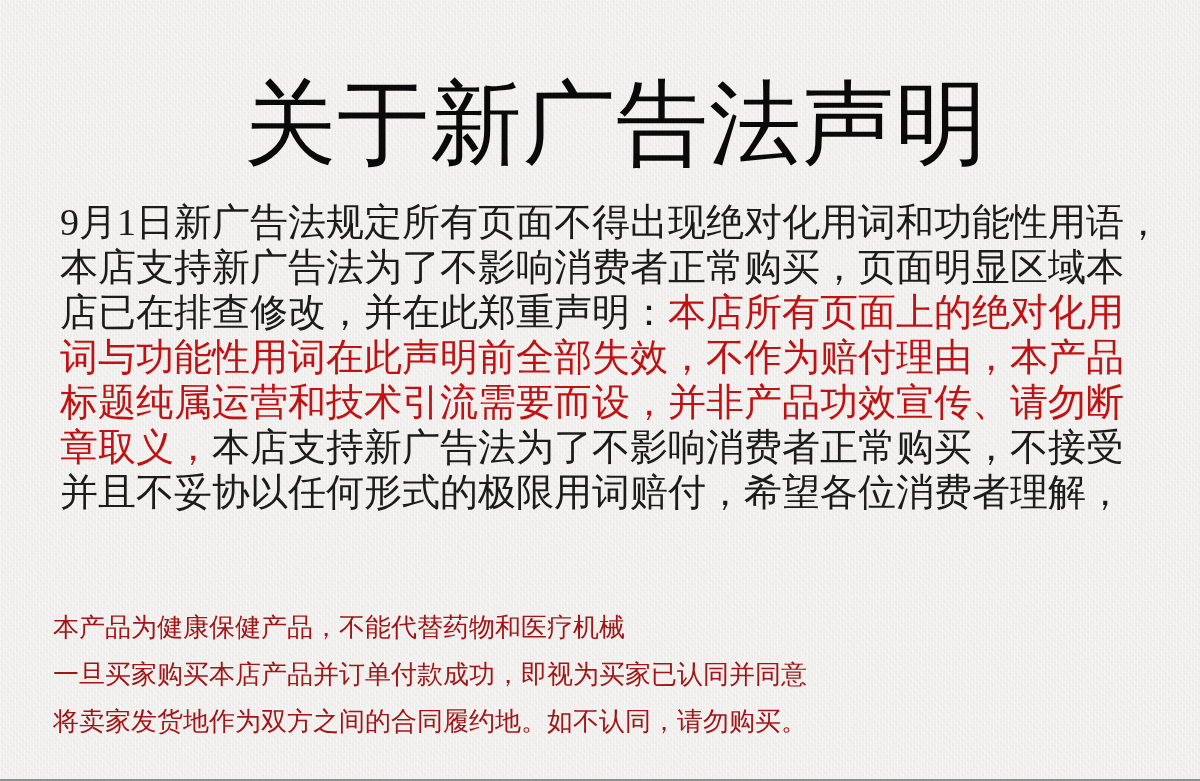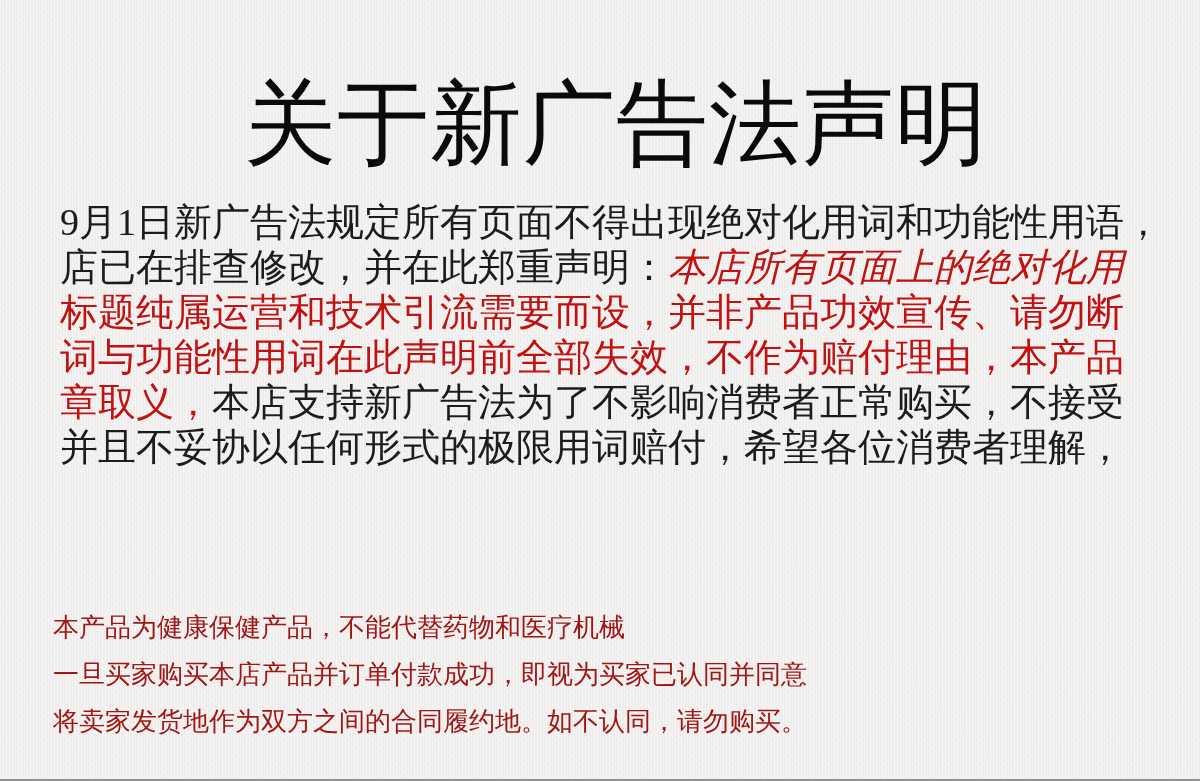--- a/index.html
+++ b/index.html
@@ -66,23 +66,24 @@
   }
 </style>
 </head>
 <body>
 
 <div class="page" style="background-color: rgb(242, 241, 239);">
   <h1 class="title" style="color: rgb(10, 10, 10);">关于新广告法声明</h1>
 
   <div class="para para1" id="statement-para">
       <div class="line"><span style="color: rgb(28, 28, 28);">9月1日新广告法规定所有页面不得出现绝对化用词和功能性用语，</span></div>
-      <div class="line"><span style="color: rgb(28, 28, 28);">店已在排查修改，并在此郑重声明：</span><span style="color: rgb(192, 18, 18); font-style: italic;">本店所有页面上的绝对化用</span></div>
+      <div class="line"><span style="color: rgb(28, 28, 28);">本店支持新广告法为了不影响消费者正常购买，页面明显区域本</span></div>
+      <div class="line"><span style="color: rgb(28, 28, 28);">店已在排查修改，并在此郑重声明：</span><span style="color: rgb(192, 18, 18);">本店所有页面上的绝对化用</span></div>
+      <div class="line"><span style="color: rgb(192, 18, 18);">词与功能性用词在此声明前全部失效，不作为赔付理由，本产品</span></div>
       <div class="line"><span style="color: rgb(192, 18, 18);">标题纯属运营和技术引流需要而设，并非产品功效宣传、请勿断</span></div>
-      <div class="line"><span style="color: rgb(192, 18, 18);">词与功能性用词在此声明前全部失效，不作为赔付理由，本产品</span></div>
       <div class="line"><span style="color: rgb(192, 18, 18);">章取义，</span><span style="color: rgb(28, 28, 28);">本店支持新广告法为了不影响消费者正常购买，不接受</span></div>
       <div class="line"><span style="color: rgb(28, 28, 28);">并且不妥协以任何形式的极限用词赔付，希望各位消费者理解，</span></div>
     </div>
 
   <div class="para para2" id="notice-para">
       <div class="line"><span style="color: rgb(160, 22, 22);">本产品为健康保健产品，不能代替药物和医疗机械</span></div>
       <div class="line"><span style="color: rgb(160, 22, 22);">一旦买家购买本店产品并订单付款成功，即视为买家已认同并同意</span></div>
       <div class="line"><span style="color: rgb(160, 22, 22);">将卖家发货地作为双方之间的合同履约地。如不认同，请勿购买。</span></div>
     </div>
 

